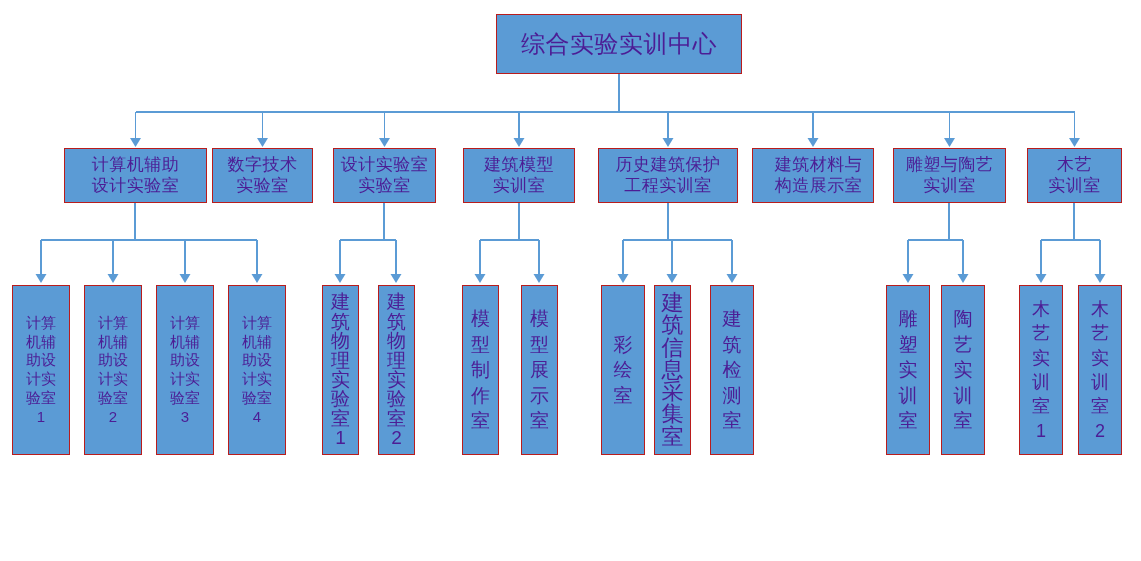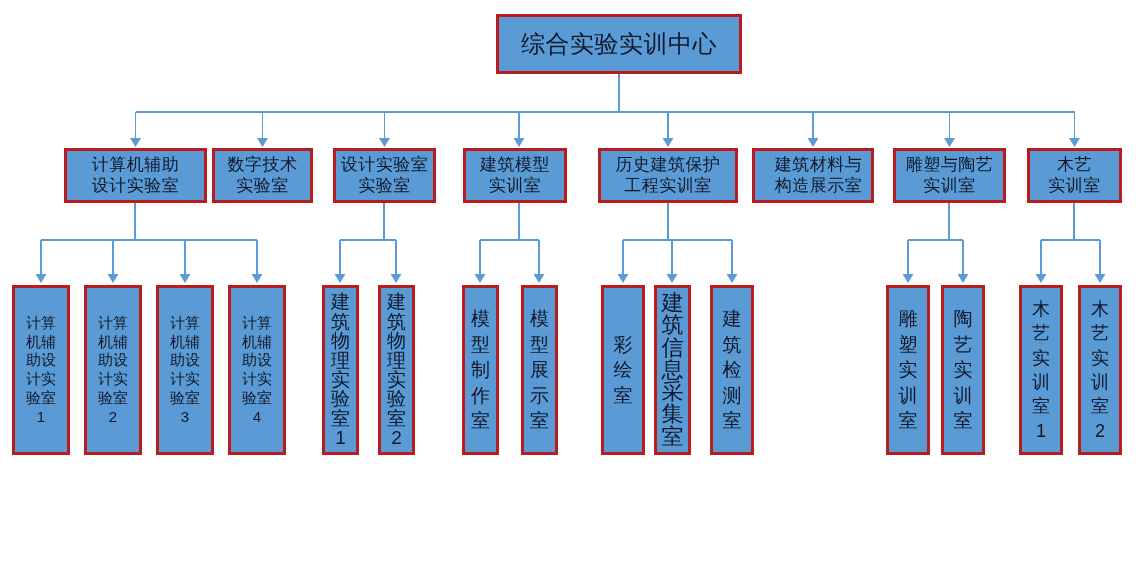--- a/index.html
+++ b/index.html
@@ -23,22 +23,22 @@
     left: 0;
     top: 0;
     width: 1141px;
     height: 561px;
     pointer-events: none;
   }
   .node {
     position: absolute;
     box-sizing: border-box;
     background: #5B9BD5;
-    border: 3px solid #b91c1c;
-    color: #0f172a;
+    border: 1px solid #b91c1c;
+    color: #4c1d95;
     display: flex;
     align-items: center;
     justify-content: center;
     text-align: center;
     line-height: 1.18;
     letter-spacing: 0.5px;
     -webkit-font-smoothing: antialiased;
   }
   .node .label {
     display: block;
@@ -142,21 +142,21 @@
 设计实验室</span>
       </div>
       <div class="node node-l2" style="left: 212px; top: 148px; width: 101px; height: 55px;">
         <span class="label">数字技术
 实验室</span>
       </div>
       <div class="node node-l2" style="left: 333px; top: 148px; width: 103px; height: 55px;">
         <span class="label">设计实验室
 实验室</span>
       </div>
-      <div class="node node-l2" style="left: 463px; top: 148px; width: 104px; height: 55px;">
+      <div class="node node-l2" style="left: 463px; top: 148px; width: 112px; height: 55px;">
         <span class="label">建筑模型
 实训室</span>
       </div>
       <div class="node node-l2" style="left: 598px; top: 148px; width: 140px; height: 55px;">
         <span class="label">历史建筑保护
 工程实训室</span>
       </div>
       <div class="node node-l2" style="left: 752px; top: 148px; width: 122px; height: 55px; padding-left: 11px;">
         <span class="label">建筑材料与
 构造展示室</span>

